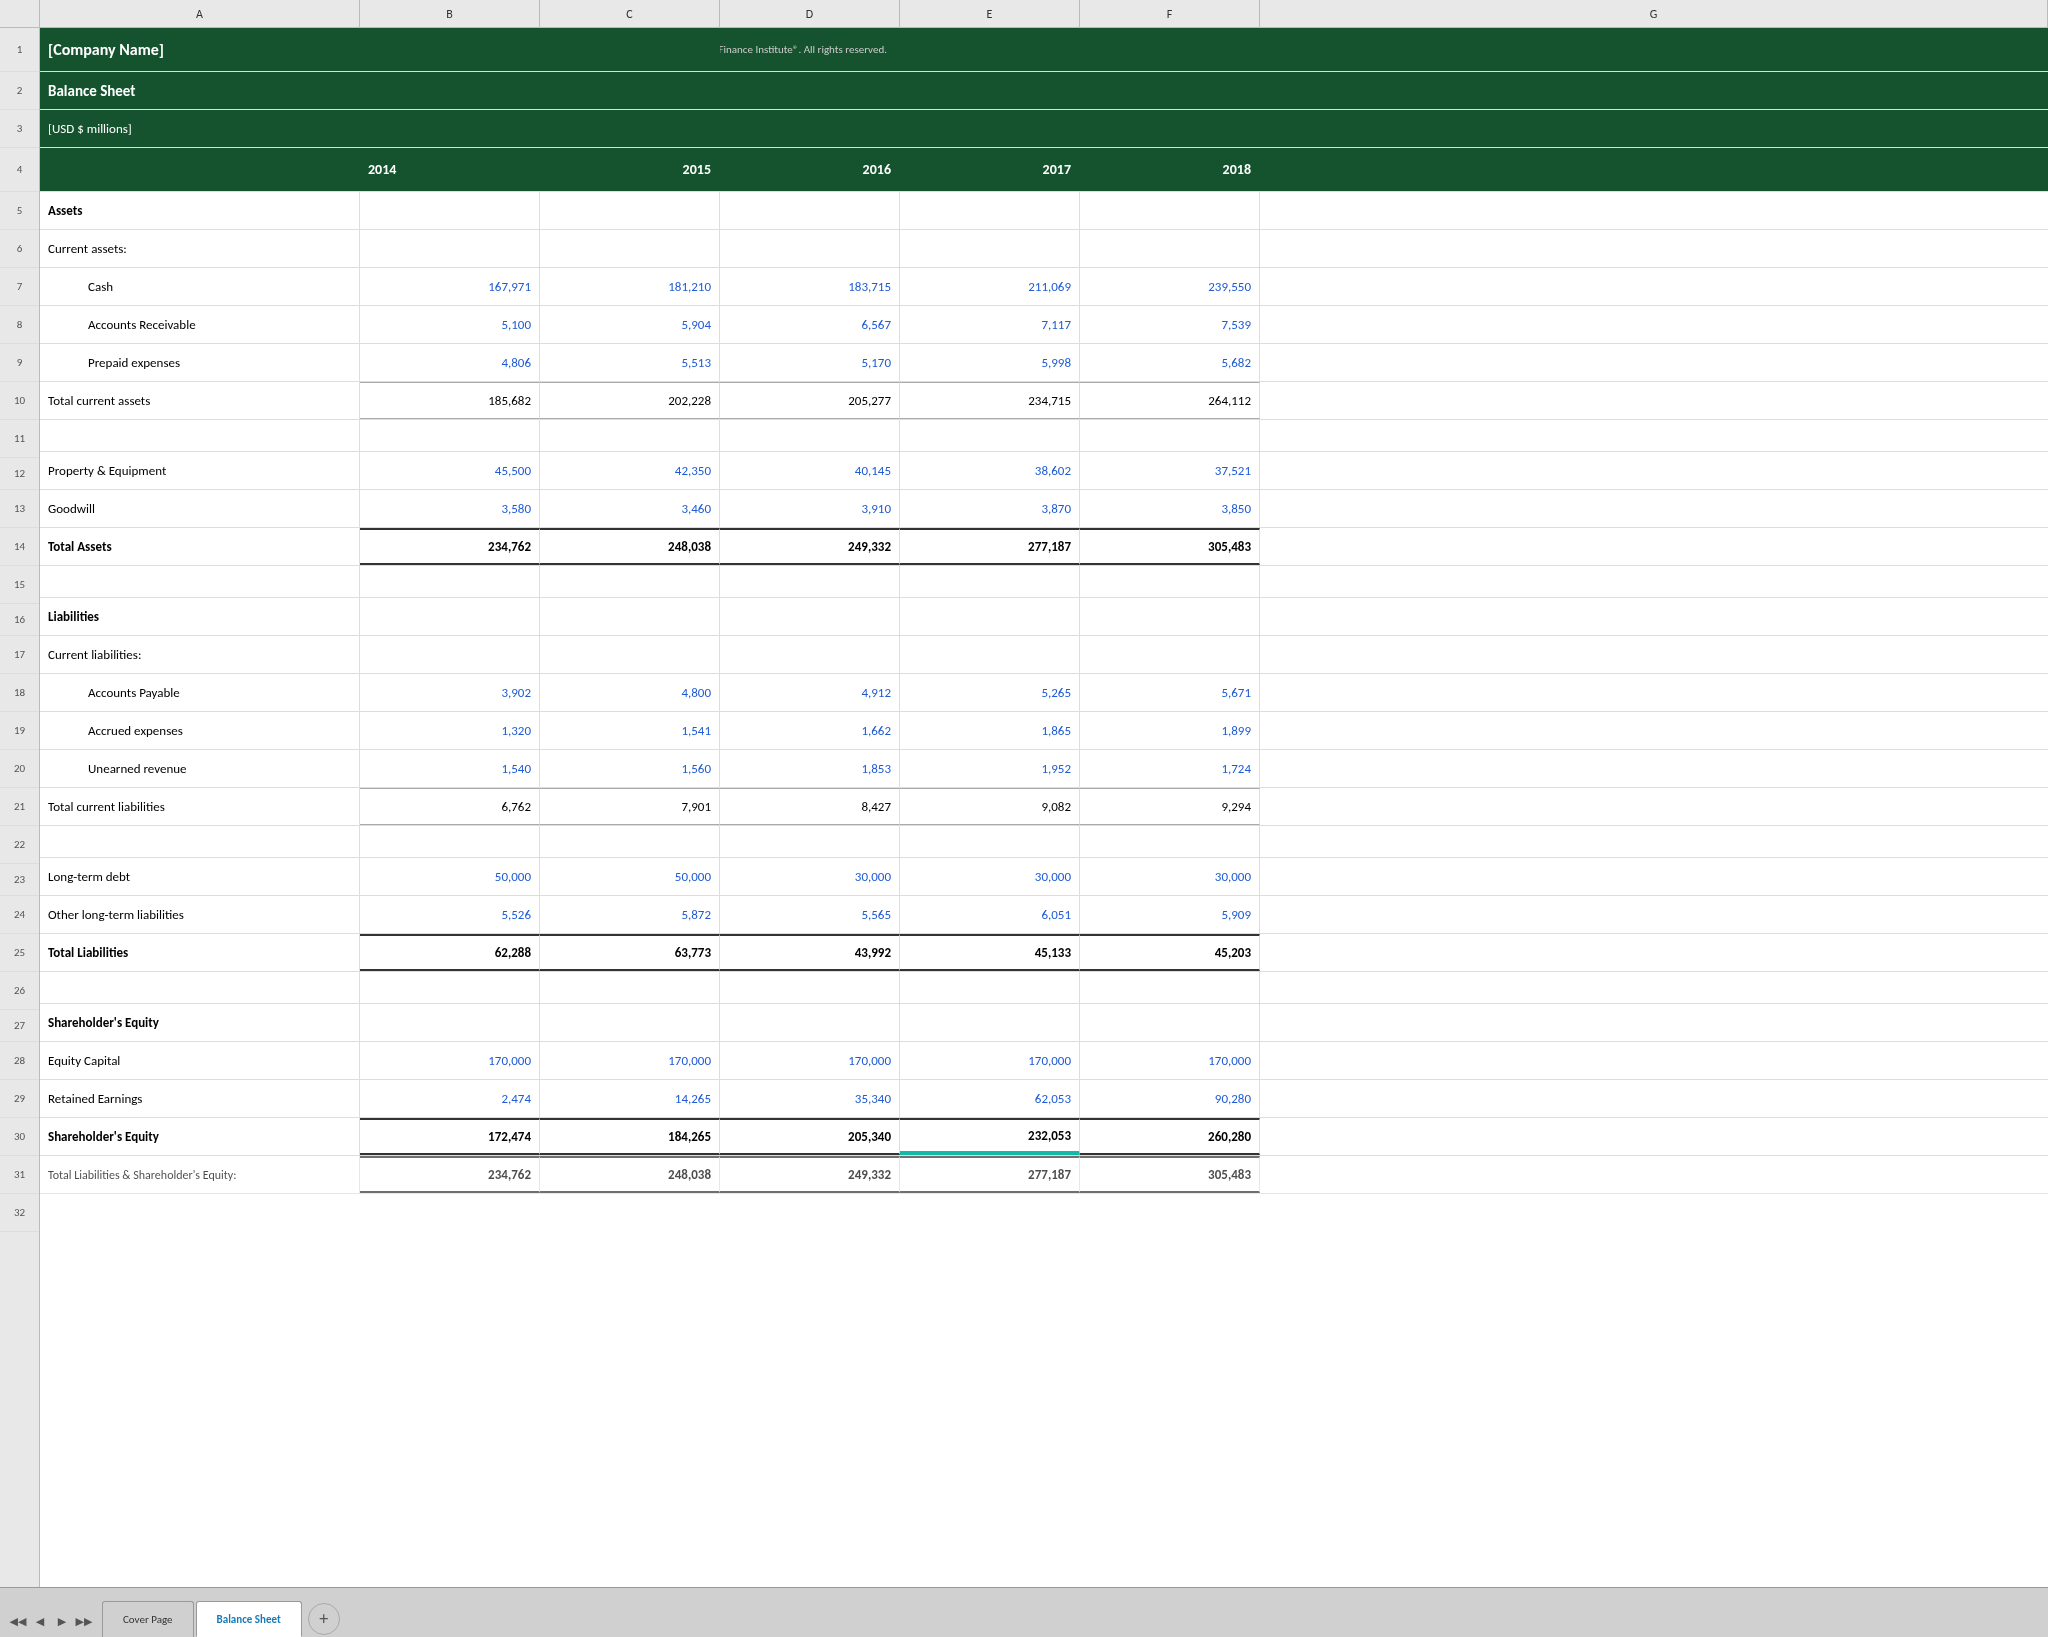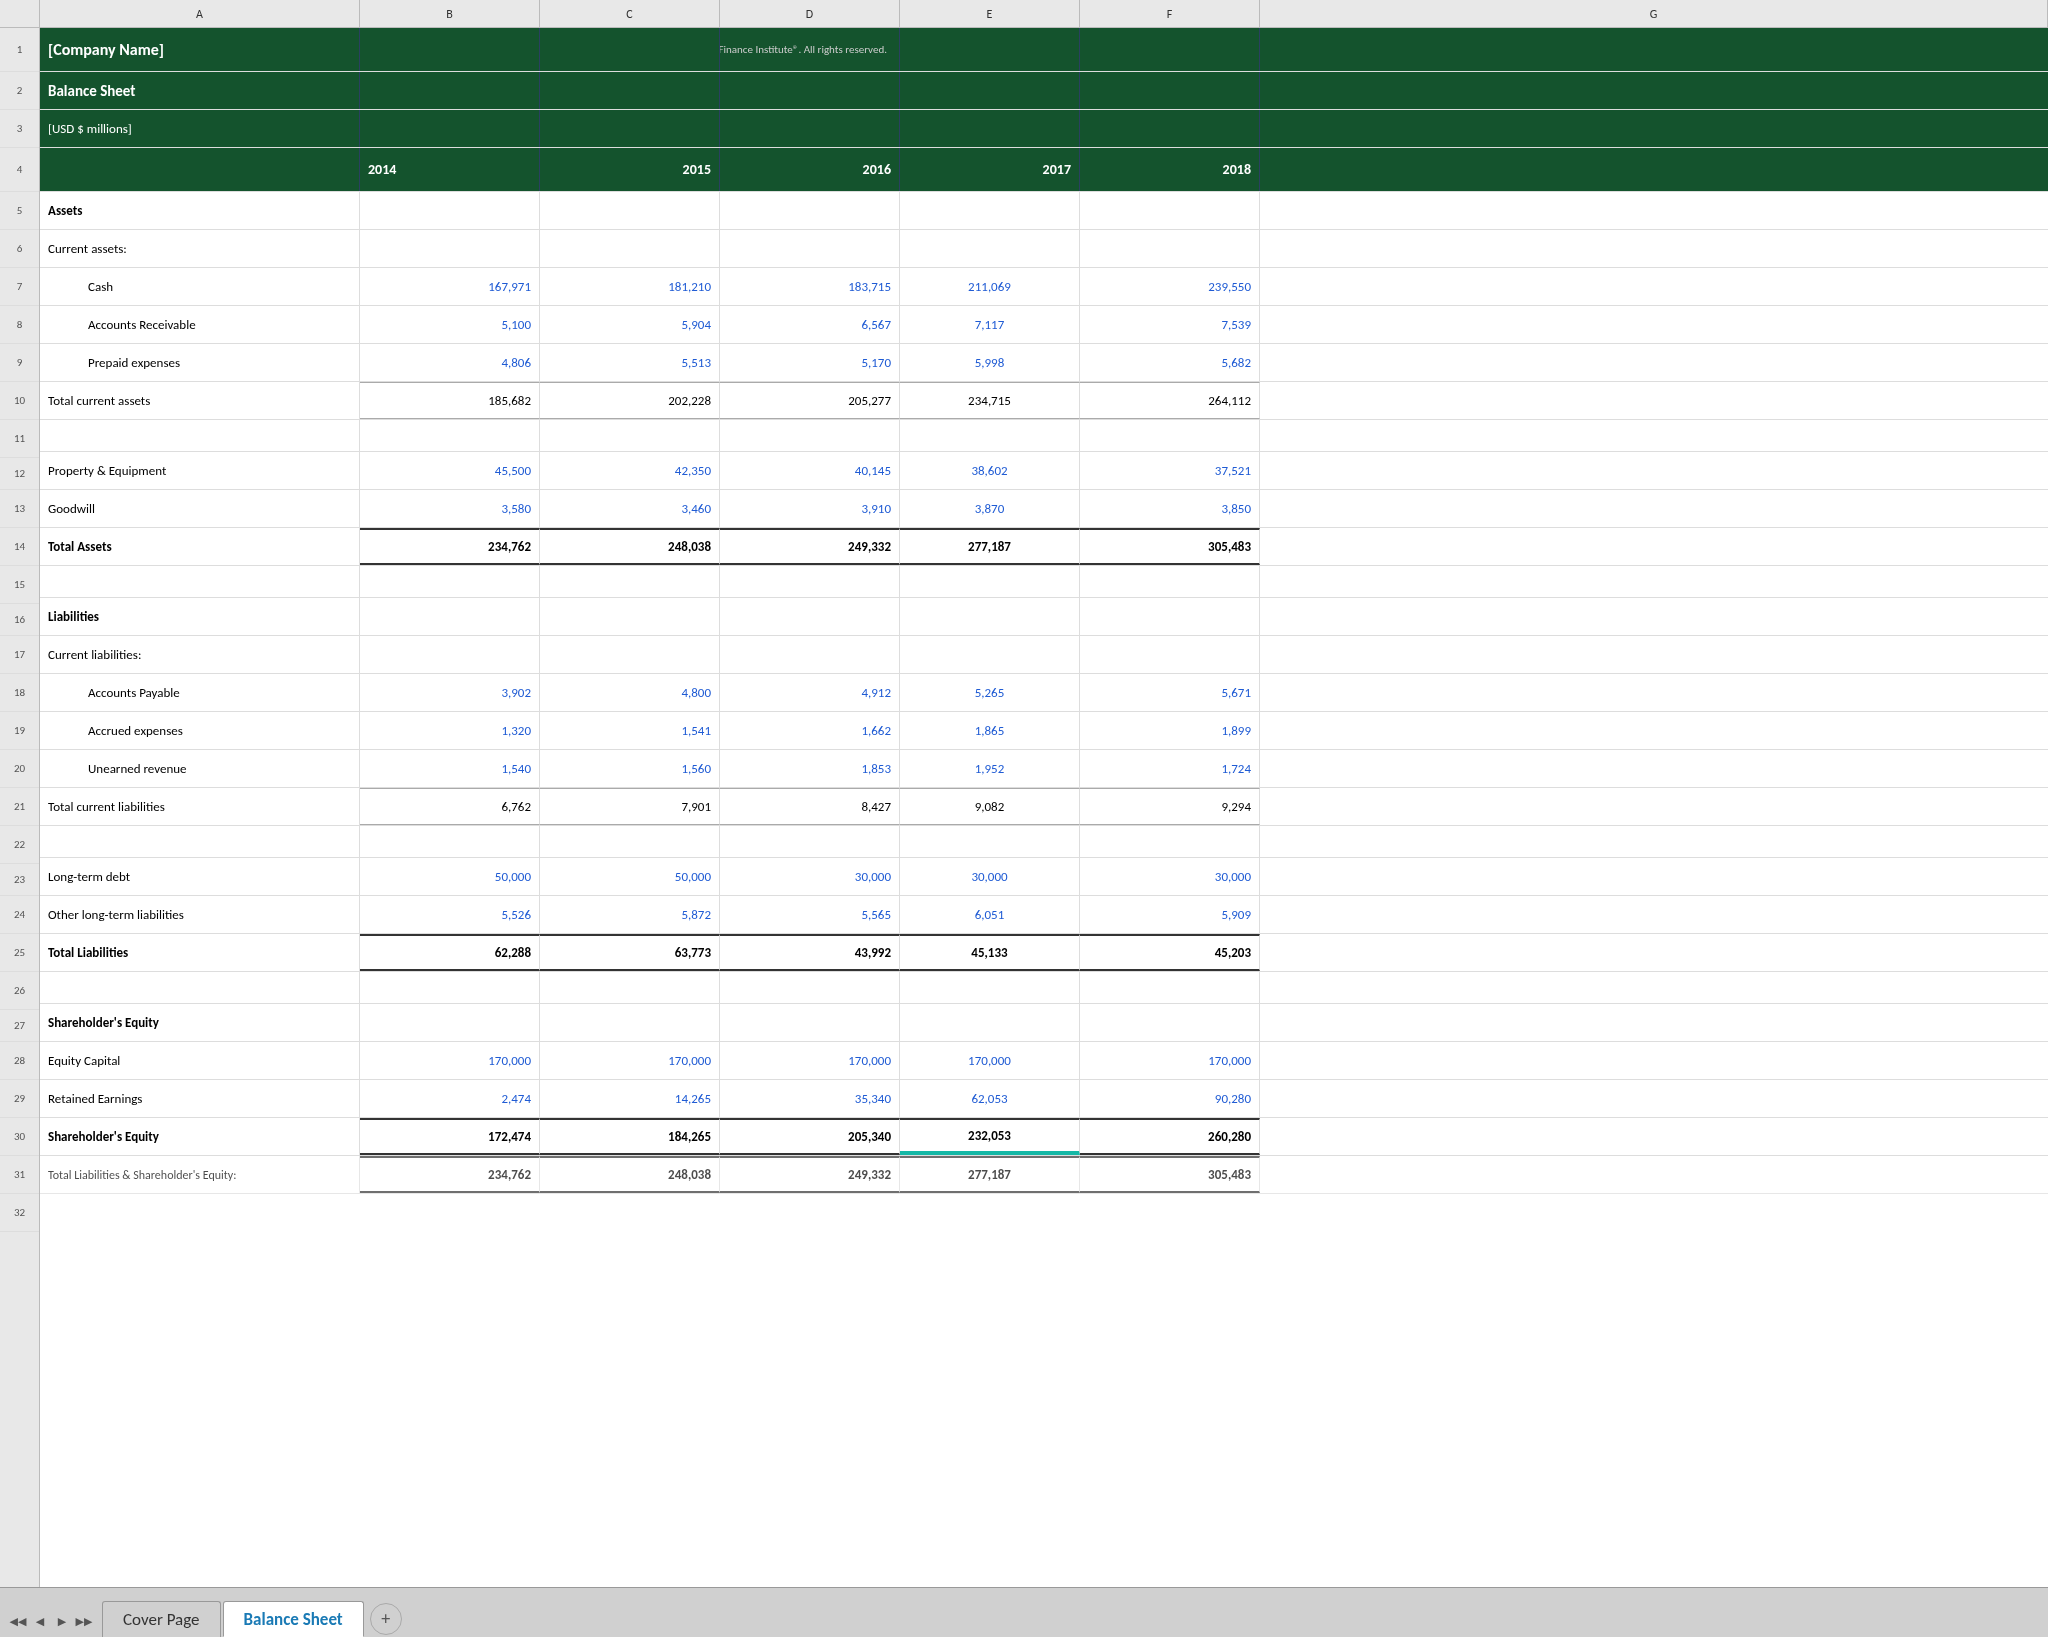--- a/index.html
+++ b/index.html
@@ -89,21 +89,21 @@
       align-items: center;
       padding: 0 8px;
       border-right: 1px solid #ddd;
       overflow: hidden;
       white-space: nowrap;
     }
     .cell-a { width: 320px; min-width: 320px; }
     .cell-b { width: 180px; min-width: 180px; justify-content: flex-end; }
     .cell-c { width: 180px; min-width: 180px; justify-content: flex-end; }
     .cell-d { width: 180px; min-width: 180px; justify-content: flex-end; }
-    .cell-e { width: 180px; min-width: 180px; justify-content: center; }
+    .cell-e { width: 180px; min-width: 180px; justify-content: flex-end; }
     .cell-f { width: 180px; min-width: 180px; justify-content: flex-end; }
     .cell-g { flex: 1; border-right: none; }
 
     
     .header-row {
       background: #14532d;
       color: #fff;
     }
     .header-row .cell {
       border-right-color: #2a4060;
@@ -152,21 +152,21 @@
     }
     .sheet-tab {
       display: flex;
       align-items: center;
       justify-content: center;
       padding: 6px 20px;
       background: #d0d0d0;
       border: 1px solid #999;
       border-bottom: none;
       cursor: pointer;
-      font-size: 17px;
+      font-size: 11px;
       color: #333;
       height: 36px;
       margin-right: 2px;
       border-radius: 3px 3px 0 0;
     }
     .sheet-tab.active {
       background: #fff;
       border-bottom: 1px solid #fff;
       color: #1a7ab5;
       font-weight: bold;

